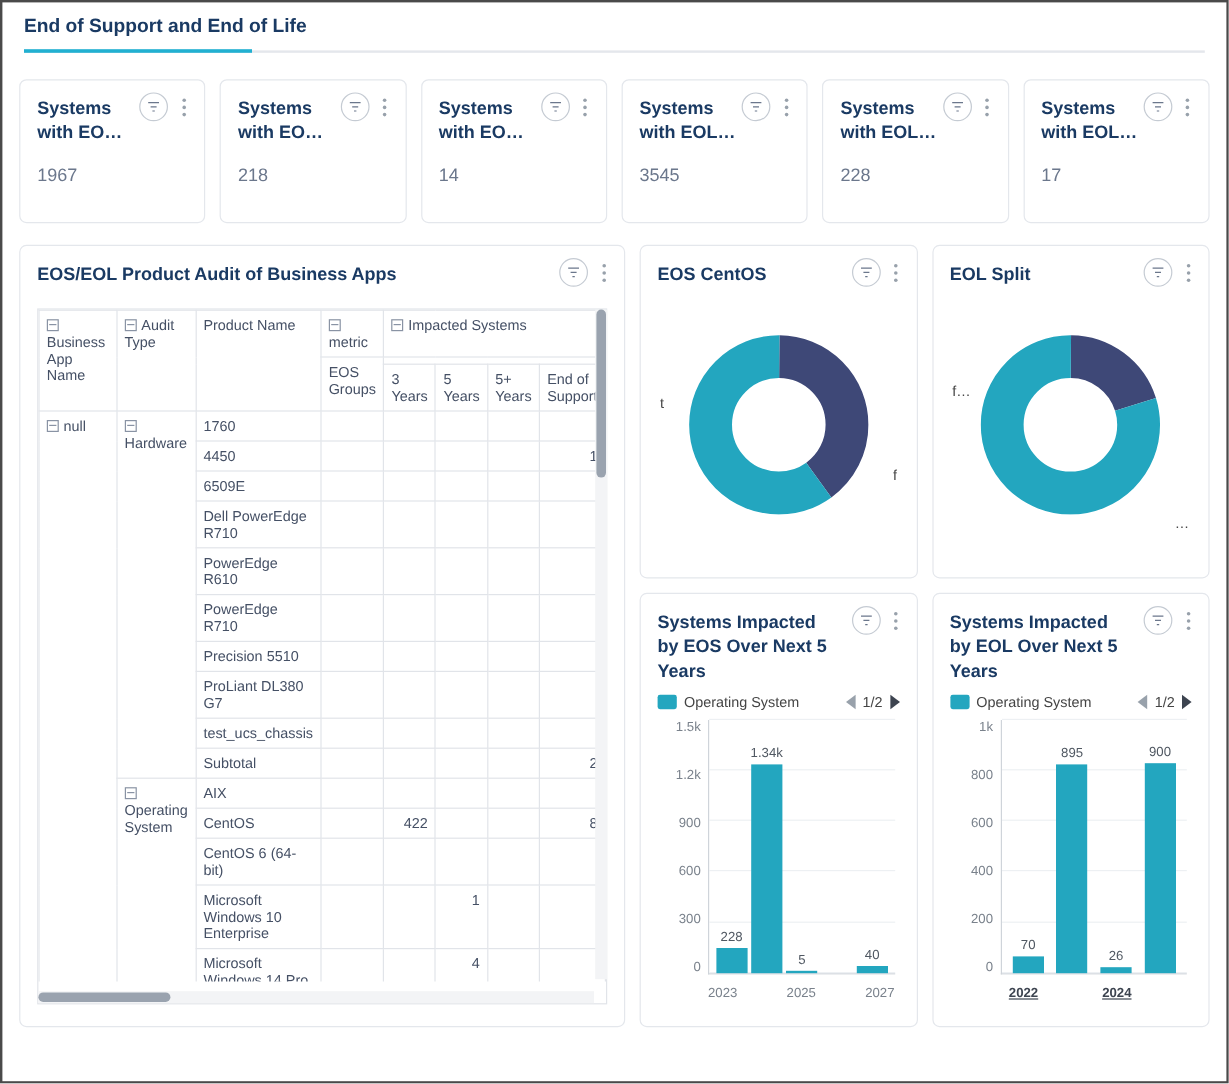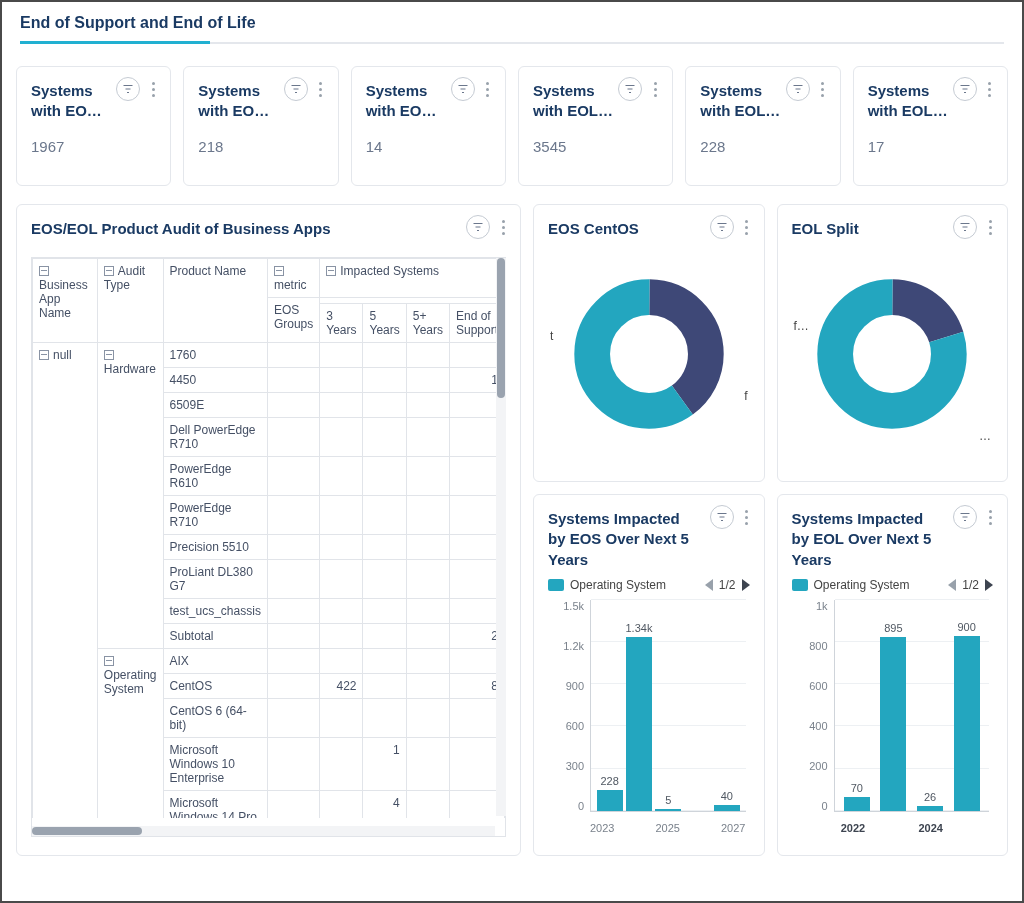--- a/index.html
+++ b/index.html
@@ -57,21 +57,21 @@
   .pager .tri.right { border-left:8px solid #3d4450; }
   .bar-chart { position:relative; height:240px; margin-top:8px; }
   .y-axis { position:absolute; left:0; top:0; bottom:28px; width:40px; display:flex; flex-direction:column; justify-content:space-between; font-size:11px; color:#7a828c; text-align:right; padding-right:4px; }
   .plot { position:absolute; left:42px; right:4px; top:0; bottom:28px; border-left:1px solid #cfd4da; border-bottom:1px solid #cfd4da; }
   .grid-line { position:absolute; left:0; right:0; height:1px; background:#edf0f3; }
   .bars-area { position:absolute; left:0; right:0; top:0; bottom:0; display:flex; align-items:flex-end; justify-content:space-around; padding:0 4px;}
   .bar-group { display:flex; flex-direction:column; align-items:center; width:34px; }
   .bar-val { font-size:11px; color:#505862; margin-bottom:3px; }
   .bar-rect { width:26px; background:#23a6bf; }
   .x-axis { position:absolute; left:42px; right:4px; bottom:6px; display:flex; justify-content:space-around; font-size:11px; color:#7a828c; }
-  .x-axis .bold { font-weight:700; color:#3d4450;}
+  .x-axis .bold { font-weight:700; color:#3d4450;text-decoration:underline;}
 </style>
 </head>
 <body>
 
 <div class="frame">
 
   <div class="header">
     <div class="header-title">End of Support and End of Life</div>
     <div class="header-tabs">
       <div class="active-tab"></div>

